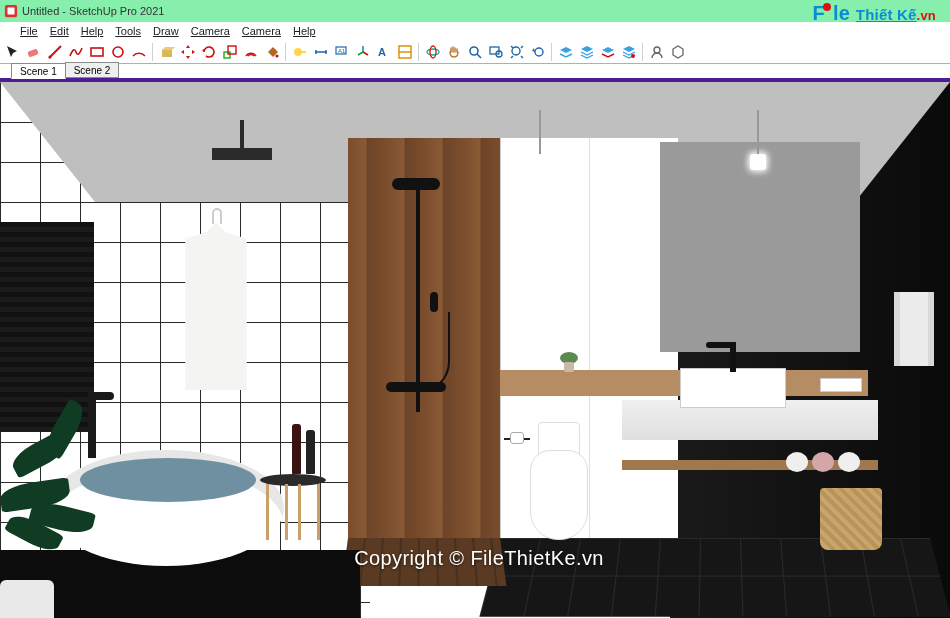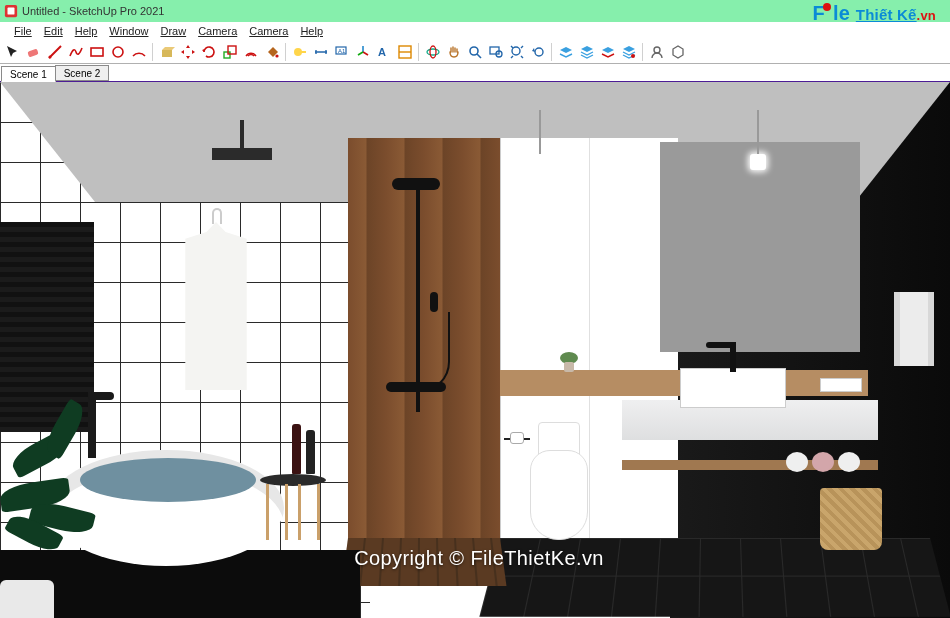--- a/index.html
+++ b/index.html
@@ -1,27 +1,27 @@
 <!DOCTYPE html>
 <html><head>
 <meta charset="utf-8">
 <style>
   * { margin: 0; padding: 0; box-sizing: border-box; }
   body { font-family: "Segoe UI", Tahoma, sans-serif; font-size: 11px; background: #fff; width: 950px; height: 618px; overflow: hidden; position: relative; }
   .titlebar { height: 22px; display: flex; align-items: center; padding: 0 4px; background: #86efac; }
   .titlebar .app-icon { width: 14px; height: 14px; margin-right: 4px; }
   .titlebar .title { color: #333; font-size: 11px; }
-  .menubar { height: 18px; display: flex; align-items: center; padding: 0 8px; background: #fff; }
+  .menubar { height: 18px; display: flex; align-items: center; padding: 0 14px; background: #fff; }
   .menubar .menu-item { padding: 0 6px; color: #222; cursor: default; font-size: 11px; }
   .menubar .underline { text-decoration: underline; text-decoration-thickness: 1px; }
   .toolbar { height: 24px; display: flex; align-items: center; padding: 1px 3px; background: #fff; border-bottom: 1px solid #b0b0b0; gap: 1px; }
   .tool { width: 20px; height: 20px; display: flex; align-items: center; justify-content: center; cursor: pointer; border: 1px solid transparent; }
   .tool svg { width: 16px; height: 16px; }
   .tool-sep { width: 2px; height: 18px; border-left: 1px solid #d0d0d0; margin: 0 2px; }
-  .tabbar { height: 18px; display: flex; align-items: flex-end; background: #fff; border-bottom: 1px solid #4c1d95; padding-left: 1px; }
+  .tabbar { height: 18px; display: flex; align-items: flex-end; background: #fff; border-bottom: 4px solid #4c1d95; padding-left: 11px; }
   .scene-tab { font-size: 10px; padding: 2px 8px 1px; border: 1px solid #8a8a8a; border-bottom: 1px solid #fff; background: #fff; margin-right: -1px; cursor: pointer; position: relative; top: 1px; }
   .scene-tab.inactive { background: #efefef; border-bottom: 1px solid #8a8a8a; top: 0; }
   .viewport { position: relative; width: 100%; height: calc(618px - 22px - 18px - 24px - 18px); background: #fff; overflow: hidden; }
   .render-area { position: absolute; left: 0; top: 0; width: 950px; height: 540px; }
   .ceiling { position:absolute; left:0; top:0; width:100%; height:120px; background:#bfbfbf; clip-path: polygon(10% 100%, 90% 100%, 100% 0, 0 0); }
   .wall-left { position:absolute; left:0; top:0; width:370px; height:100%; background: linear-gradient(90deg,#0b0b0b,#1c1c1c); }
   .tile-dark { background-image: linear-gradient(#2a2a2a 1px, transparent 1px), linear-gradient(90deg,#2a2a2a 1px, transparent 1px); background-size: 40px 40px; }
   .wall-right { position:absolute; right:0; top:0; width:280px; height:100%; background: linear-gradient(270deg,#0a0a0a,#1a1a1a); }
   .wood-panel { position:absolute; left:348px; top:56px; width:152px; height:430px; background: repeating-linear-gradient(90deg,#7b4d2d 0px,#8a5a35 18px,#6c4427 19px,#7b4d2d 38px); }
   .cabinet { position:absolute; left:500px; top:56px; width:178px; height:410px; background:#fff; border-left:1px solid #ccc; }
@@ -96,21 +96,21 @@
       <rect x="1" y="1" width="14" height="14" fill="#d33" rx="2"></rect>
       <rect x="4" y="4" width="8" height="8" fill="#fff" rx="1"></rect>
     </svg>
   <span class="title">Untitled - SketchUp Pro 2021</span>
 </div>
 
 <div class="menubar">
   <span class="menu-item"><span class="underline">File</span></span>
   <span class="menu-item"><span class="underline">Edit</span></span>
   <span class="menu-item"><span class="underline">Help</span></span>
-  <span class="menu-item"><span class="underline">Window</span></span>
+  <span class="menu-item"><span class="underline">Tools</span></span>
   <span class="menu-item"><span class="underline">Draw</span></span>
   <span class="menu-item"><span class="underline">Camera</span></span>
   <span class="menu-item"><span class="underline">Camera</span></span>
   <span class="menu-item"><span class="underline">Help</span></span>
 </div>
 
 <div class="toolbar">
   <div class="tool">
       <svg viewBox="0 0 16 16">
         <path d="M2 2l4 11 2-4 4-2z" fill="#222"></path>

